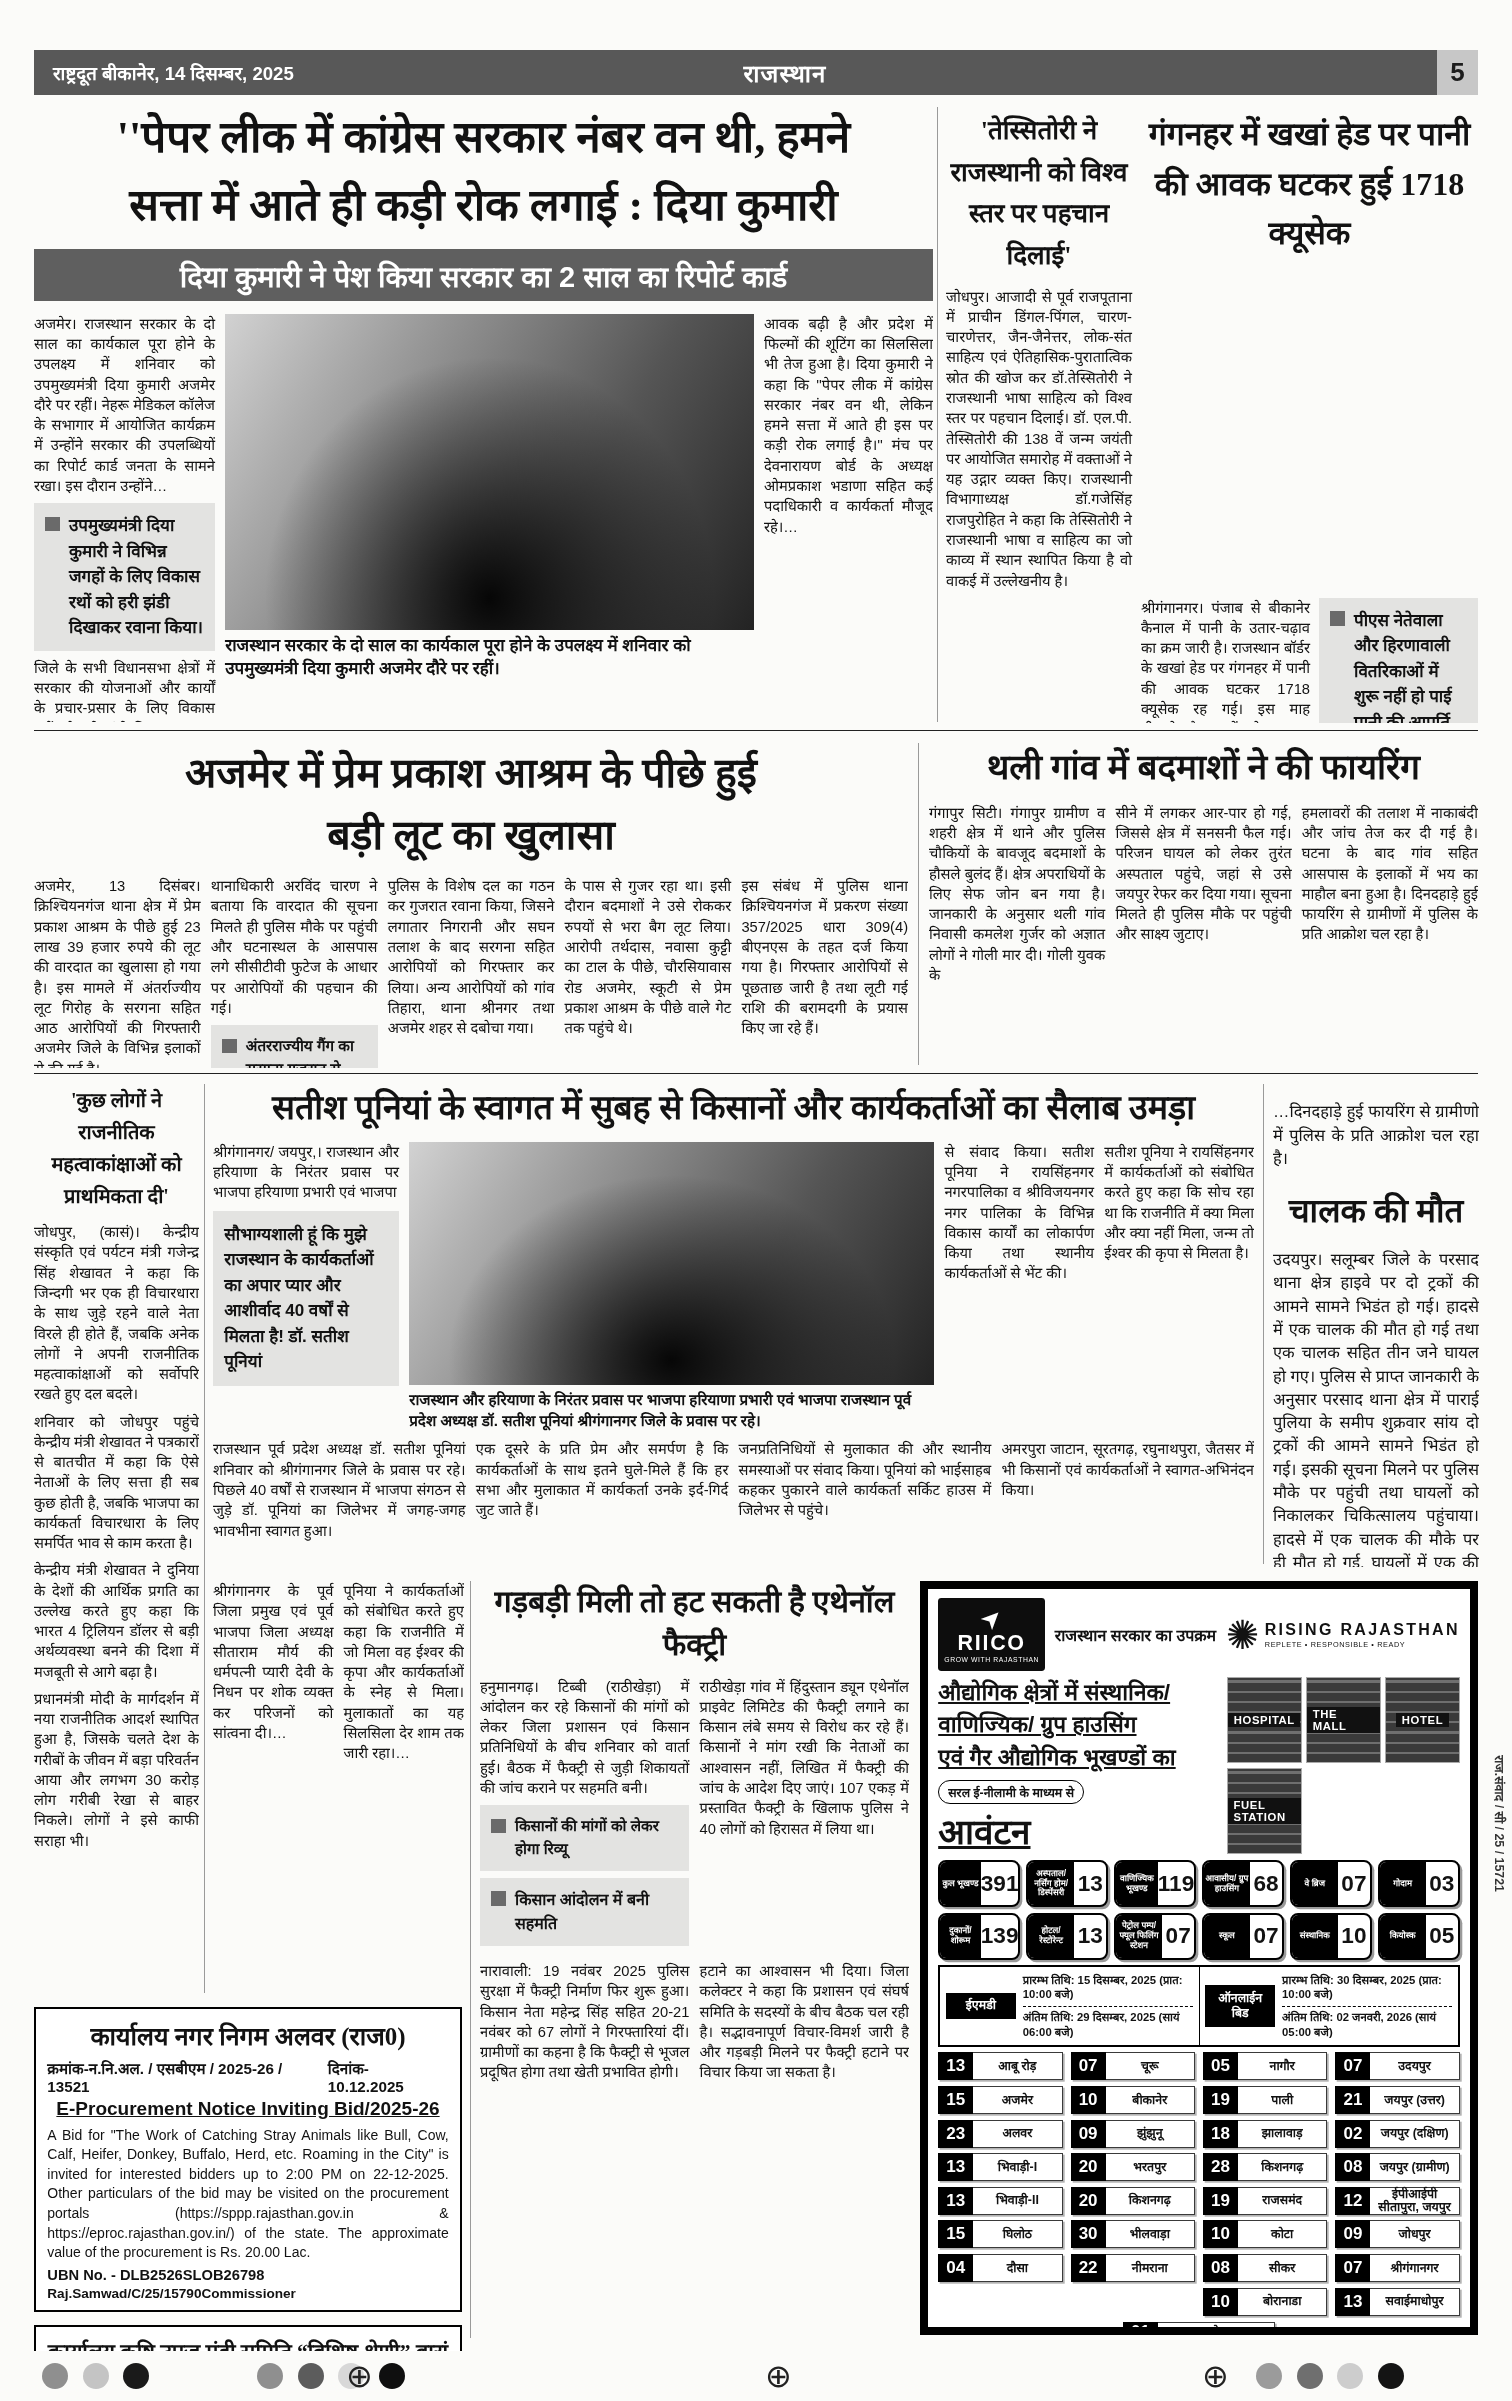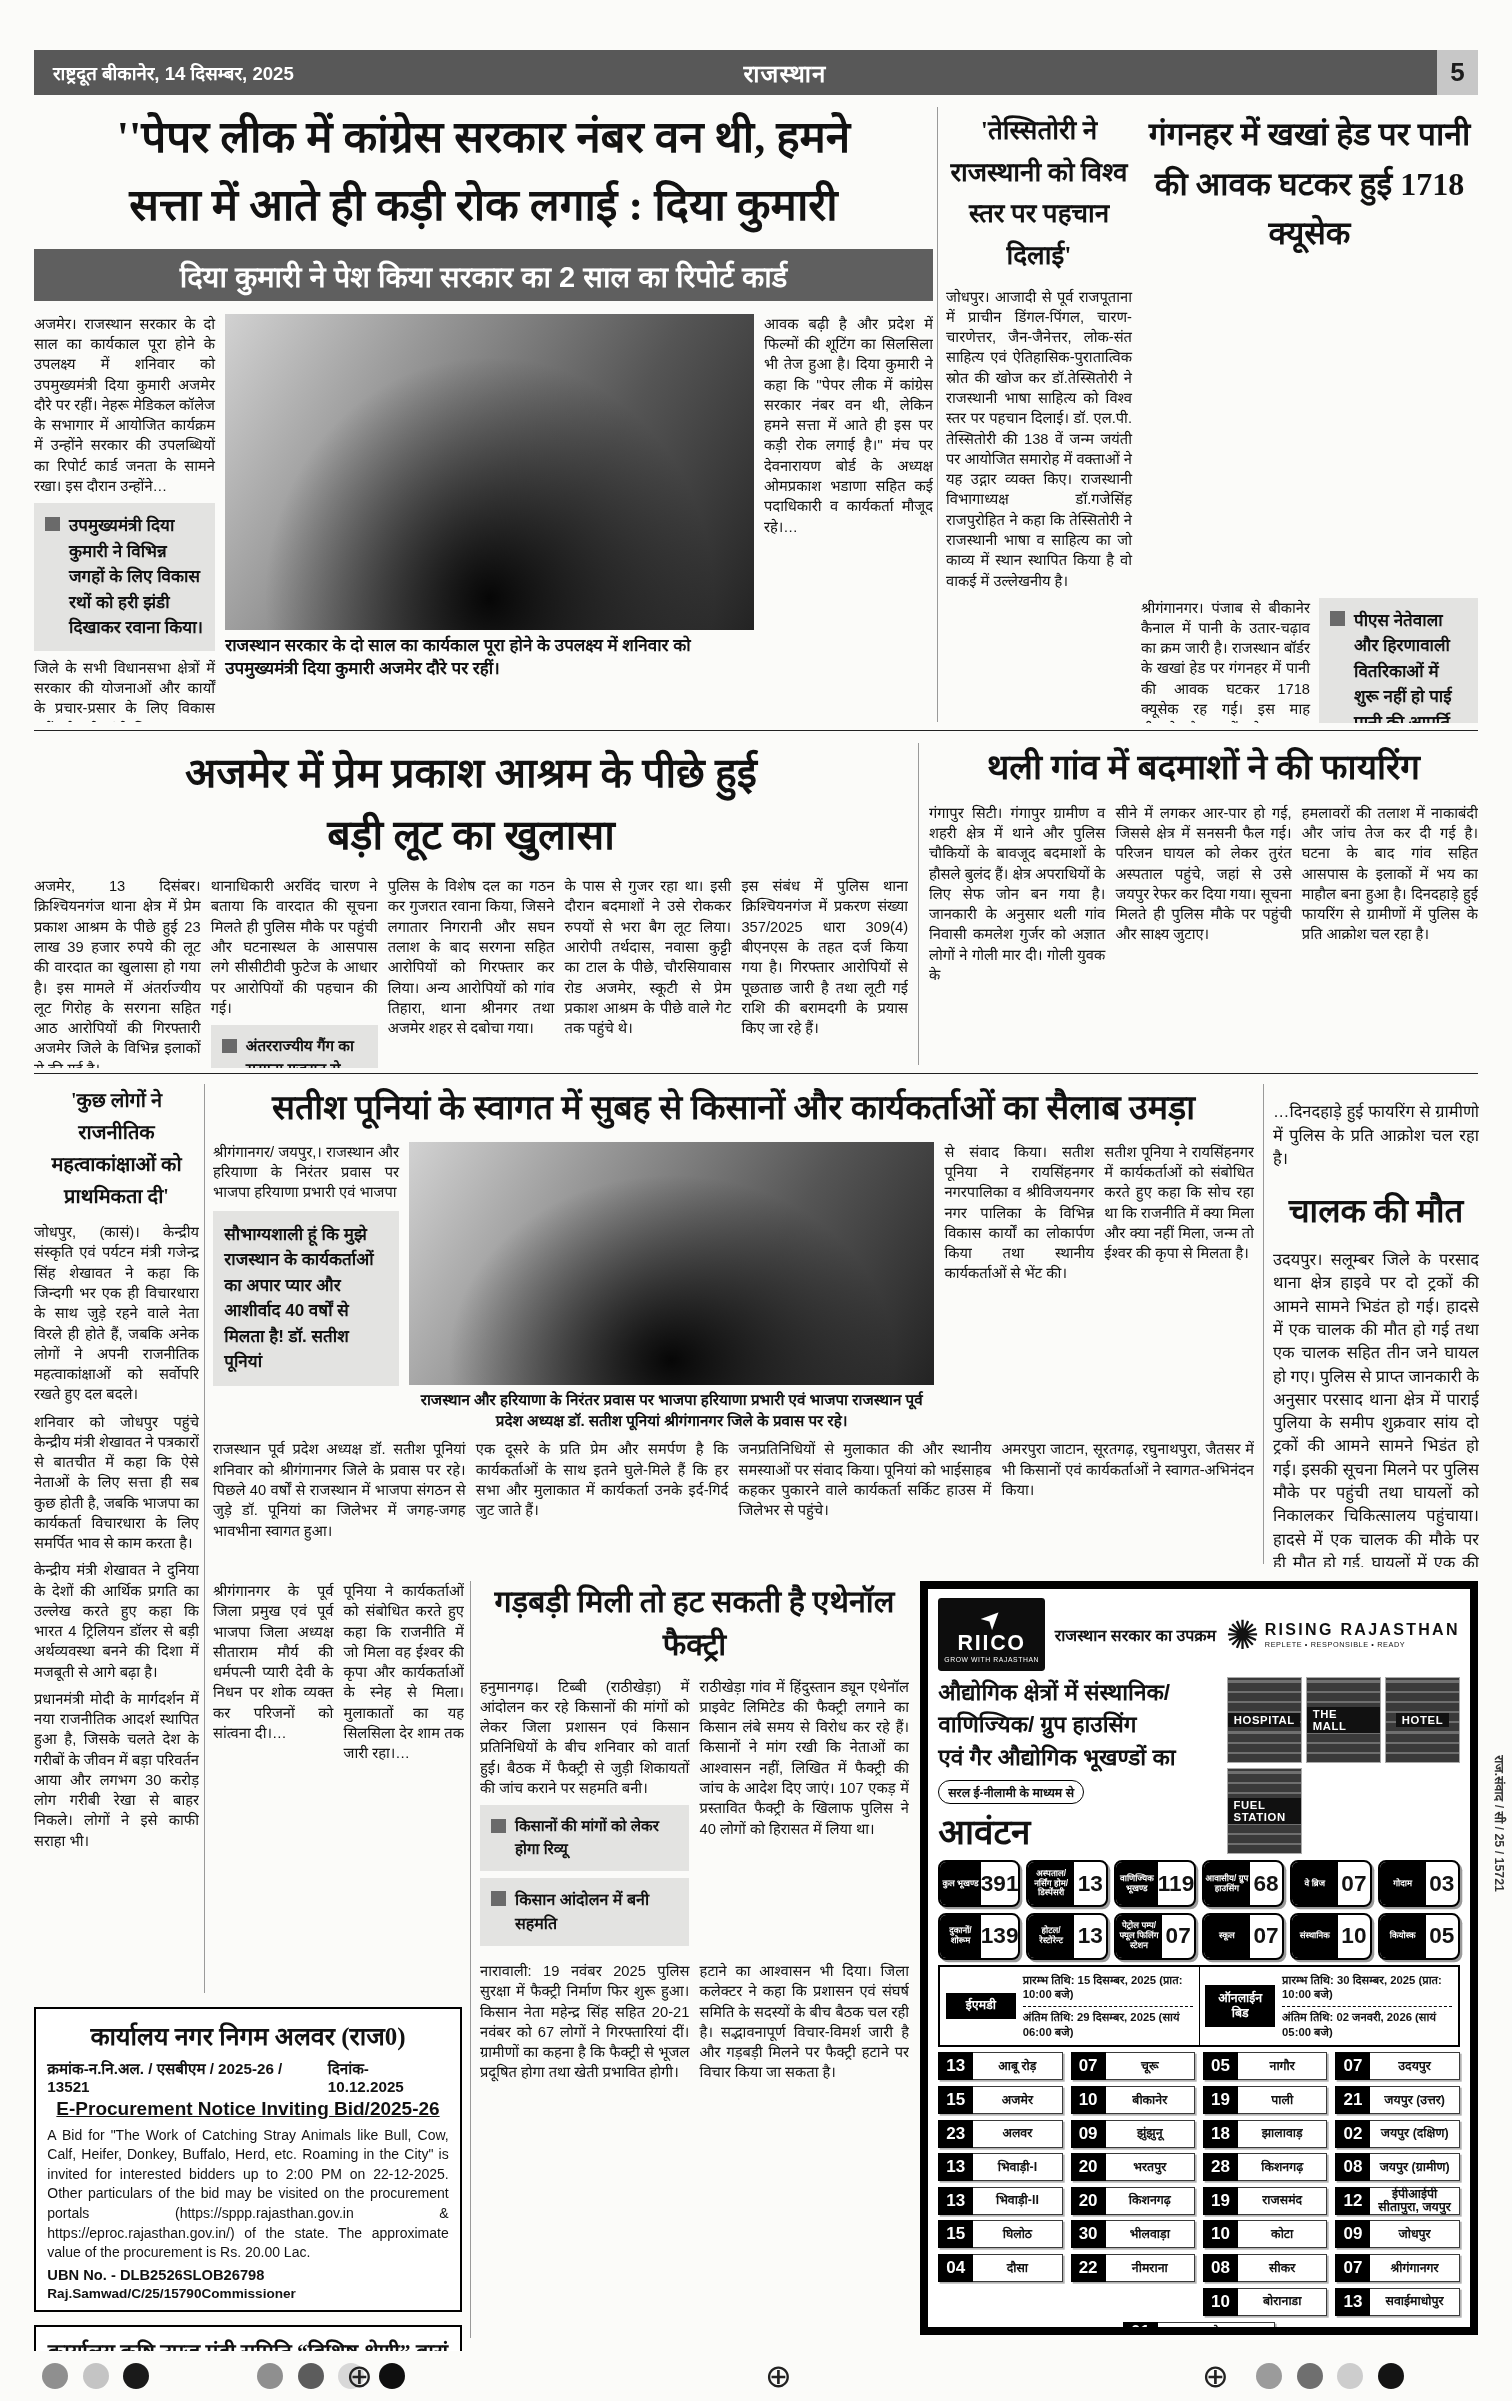--- a/index.html
+++ b/index.html
@@ -50,21 +50,21 @@
   .cols5 > div{flex:1;}
   .thalihead{font-family:"Liberation Serif",serif;font-weight:900;font-size:35px;line-height:1.45;
              text-align:center;margin:0 0 9px 0;}
   .cols3{display:flex;gap:10.2px;}
   .cols3 > div{flex:1;}
   
   .satish-head{font-family:"Liberation Serif",serif;font-weight:900;font-size:34px;line-height:1.4;
                text-align:center;margin:0 0 10.2px 0;}
   .satish-row{display:flex;gap:10.2px;}
   .satish-left{width:186px;flex:none;}
-  .satish-mid{width:525px;flex:none;text-align:center;}
+  .satish-mid{width:525px;flex:none;}
   .satish-right{flex:1;display:flex;gap:10.2px;}
   .satish-right > div{flex:1;}
   .qb{background:#e3e3e1;padding:11.3px;margin-top:8px;}
   .qb .qtx{font-size:17px;line-height:1.5;font-weight:600;}
   .chalak-head{font-family:"Liberation Serif",serif;font-weight:900;font-size:33px;text-align:center;
                margin:8px 0 9px 0;}
   .chalak-body{font-size:16.4px;line-height:1.42;text-align:justify;}
   .ethanol-head{font-family:"Liberation Serif",serif;font-weight:900;font-size:30.5px;line-height:1.4;
                 text-align:center;margin:0 0 10.2px 0;}
   .eth-row{display:flex;gap:10.2px;margin-bottom:8px;}
@@ -85,21 +85,21 @@
   .riico-logo{width:107px;height:73px;background:#0d0d0d;color:#fff;border-radius:3.4px;
               display:flex;flex-direction:column;align-items:center;justify-content:center;}
   .riico-mark{font-size:25px;line-height:1;transform:rotate(-45deg);}
   .riico-name{font-size:21.5px;font-weight:900;letter-spacing:1.7px;}
   .riico-tag{font-size:6.8px;letter-spacing:0.6px;}
   .ad-govt{flex:1;text-align:center;font-size:16px;font-weight:bold;}
   .rising{display:flex;align-items:center;gap:5.6px;}
   .rising .flower{font-size:40px;line-height:1;}
   .rising .rtxt{font-size:16px;font-weight:bold;letter-spacing:2.3px;line-height:1.2;}
   .rising .rtag{font-size:7.3px;letter-spacing:0.6px;font-weight:normal;}
-  .ad-headrow{display:flex;gap:6.8px;}
+  .ad-headrow{display:flex;gap:6.8px;text-decoration:underline;}
   .ad-headlines{width:282px;flex:none;}
   .ad-headlines .hl{font-size:22.6px;font-weight:900;line-height:1.45;}
   .ad-badge{display:inline-block;border:1.7px solid #000;border-radius:17px;padding:2.3px 9px;
             font-size:12.4px;font-weight:bold;margin:5.6px 0 3.4px 0;}
   .ad-avantan{font-size:35px;font-weight:900;}
   .ad-builds{flex:1;display:grid;grid-template-columns:1fr 1fr 1fr;gap:4.5px;}
   .bcard{border:0.6px solid #aaa;background:
          repeating-linear-gradient(0deg,#3a3a3a 0 8px,#6f6f6f 8px 10.2px);
          color:#fff;display:flex;align-items:center;justify-content:center;min-height:49px;}
   .bcard span{background:#111;padding:1.1px 5.6px;font-size:11.3px;font-weight:bold;letter-spacing:0.6px;}

